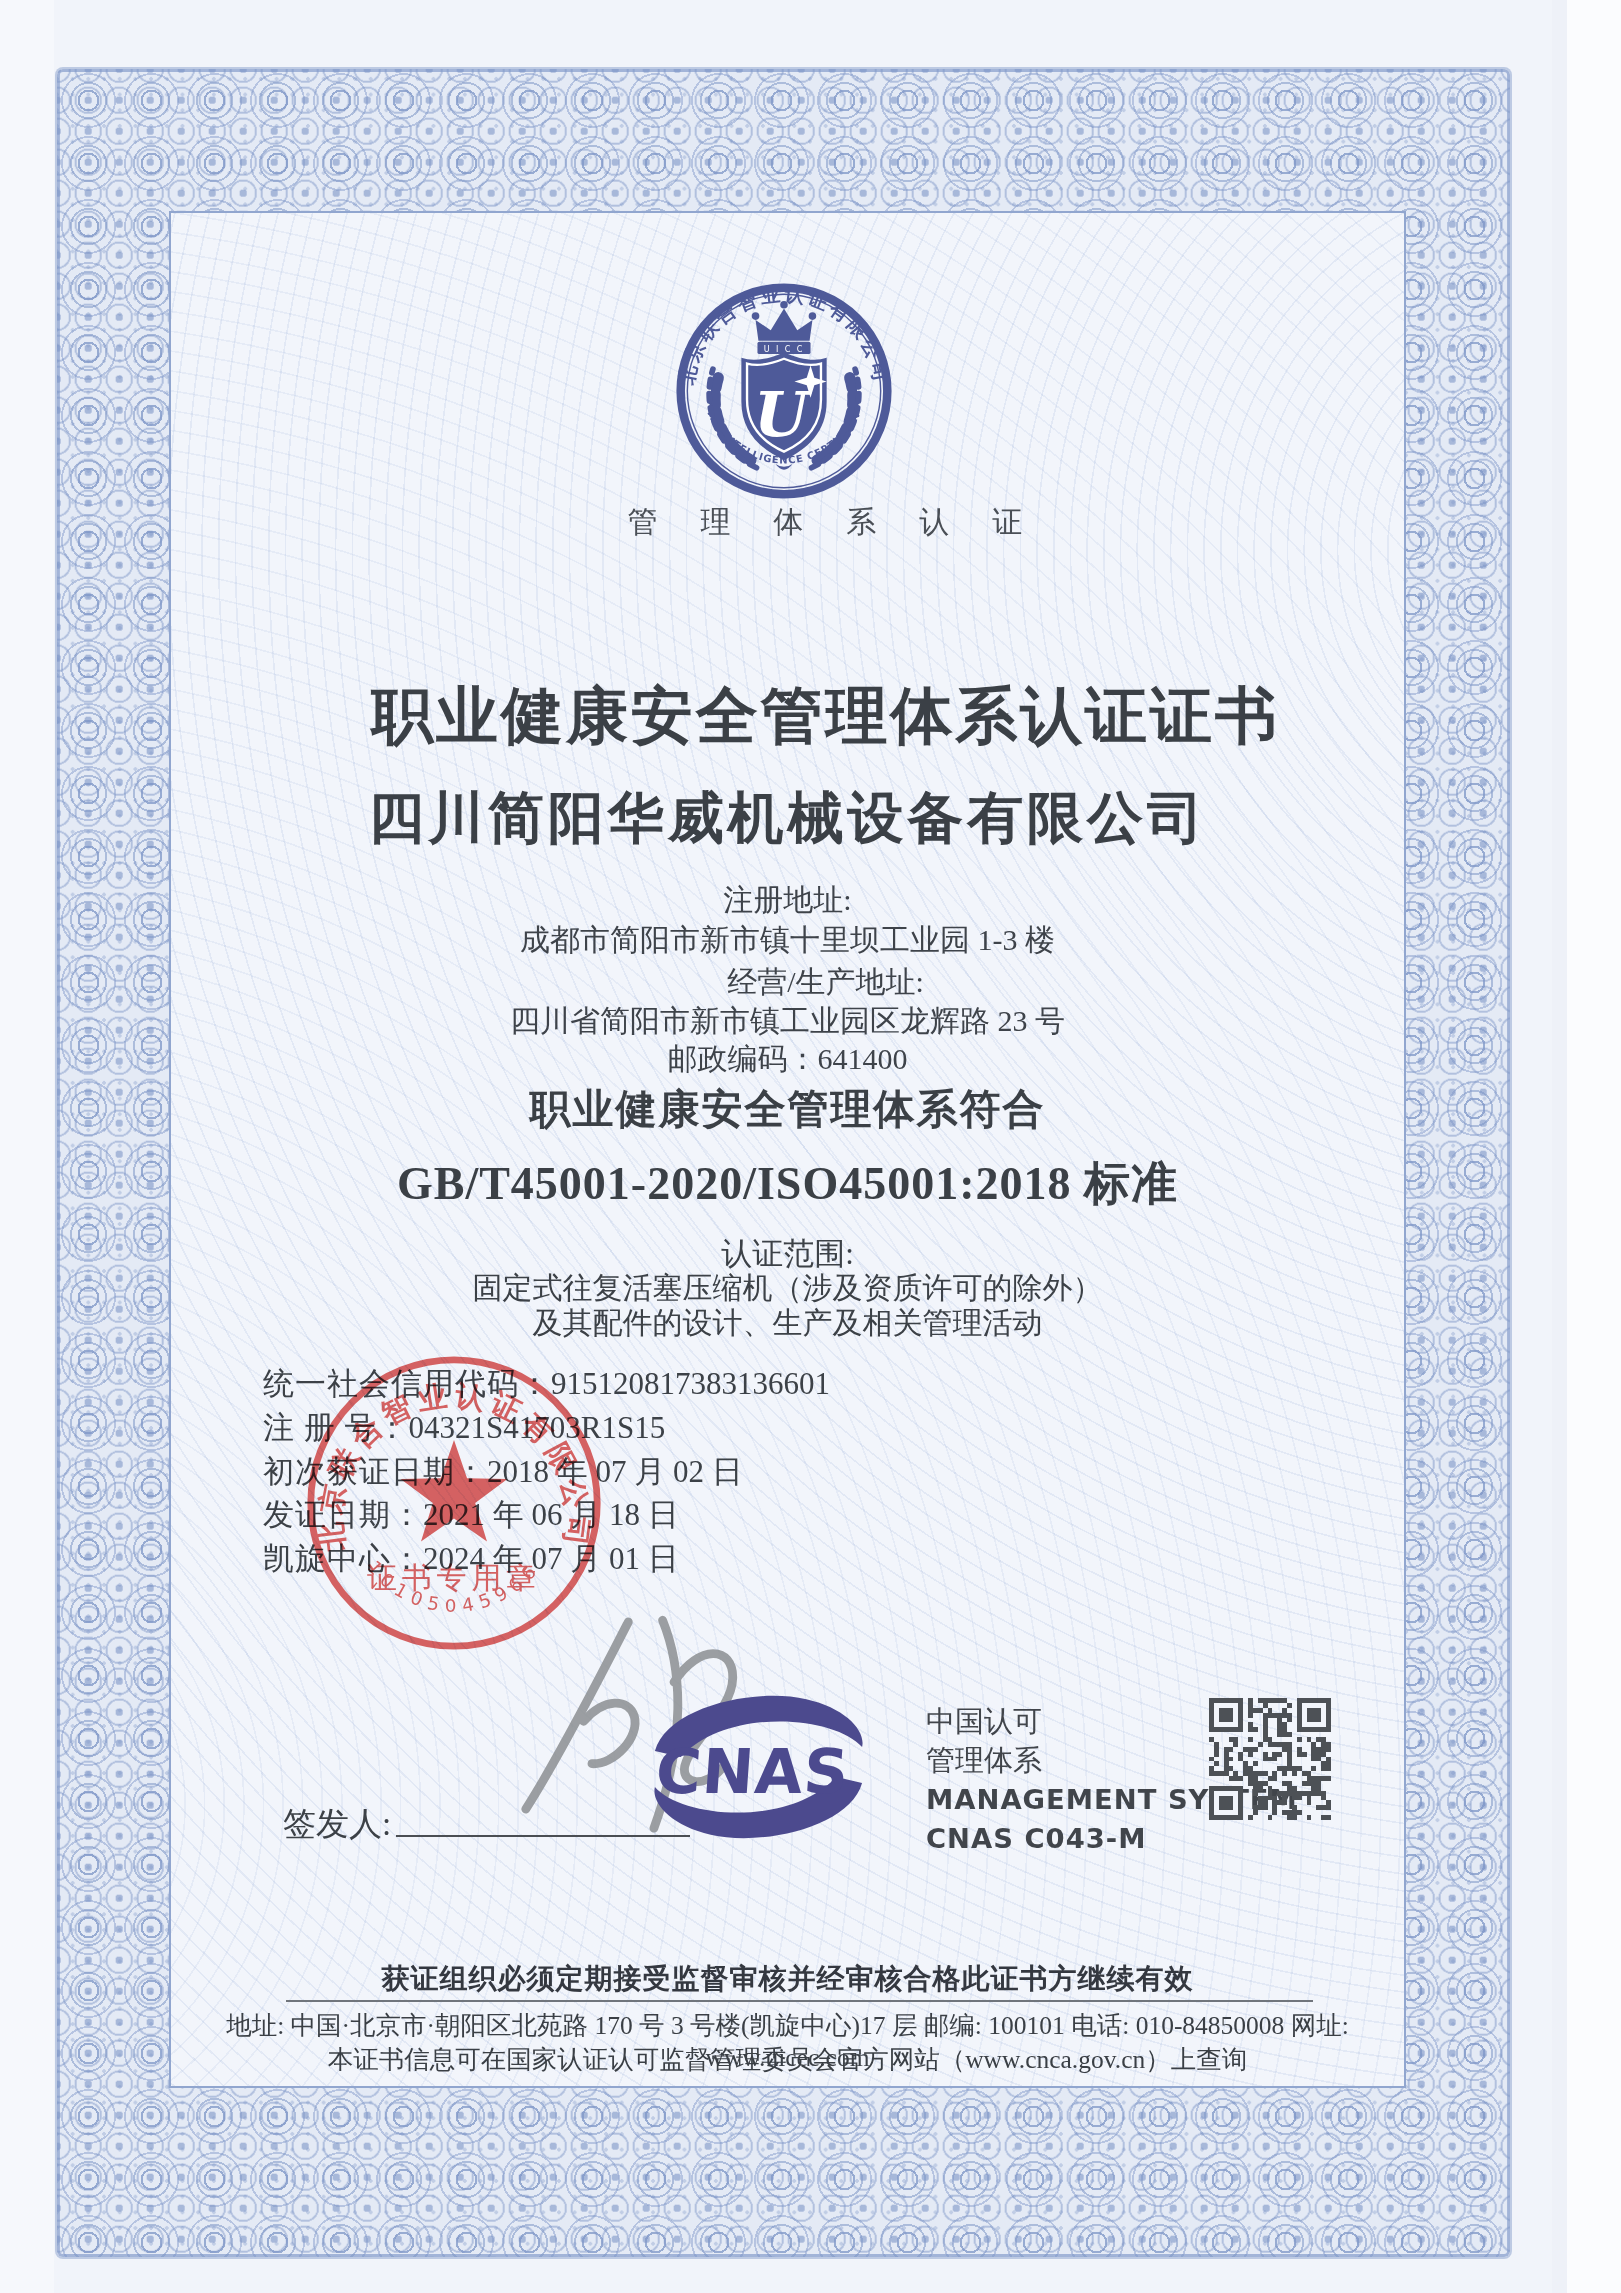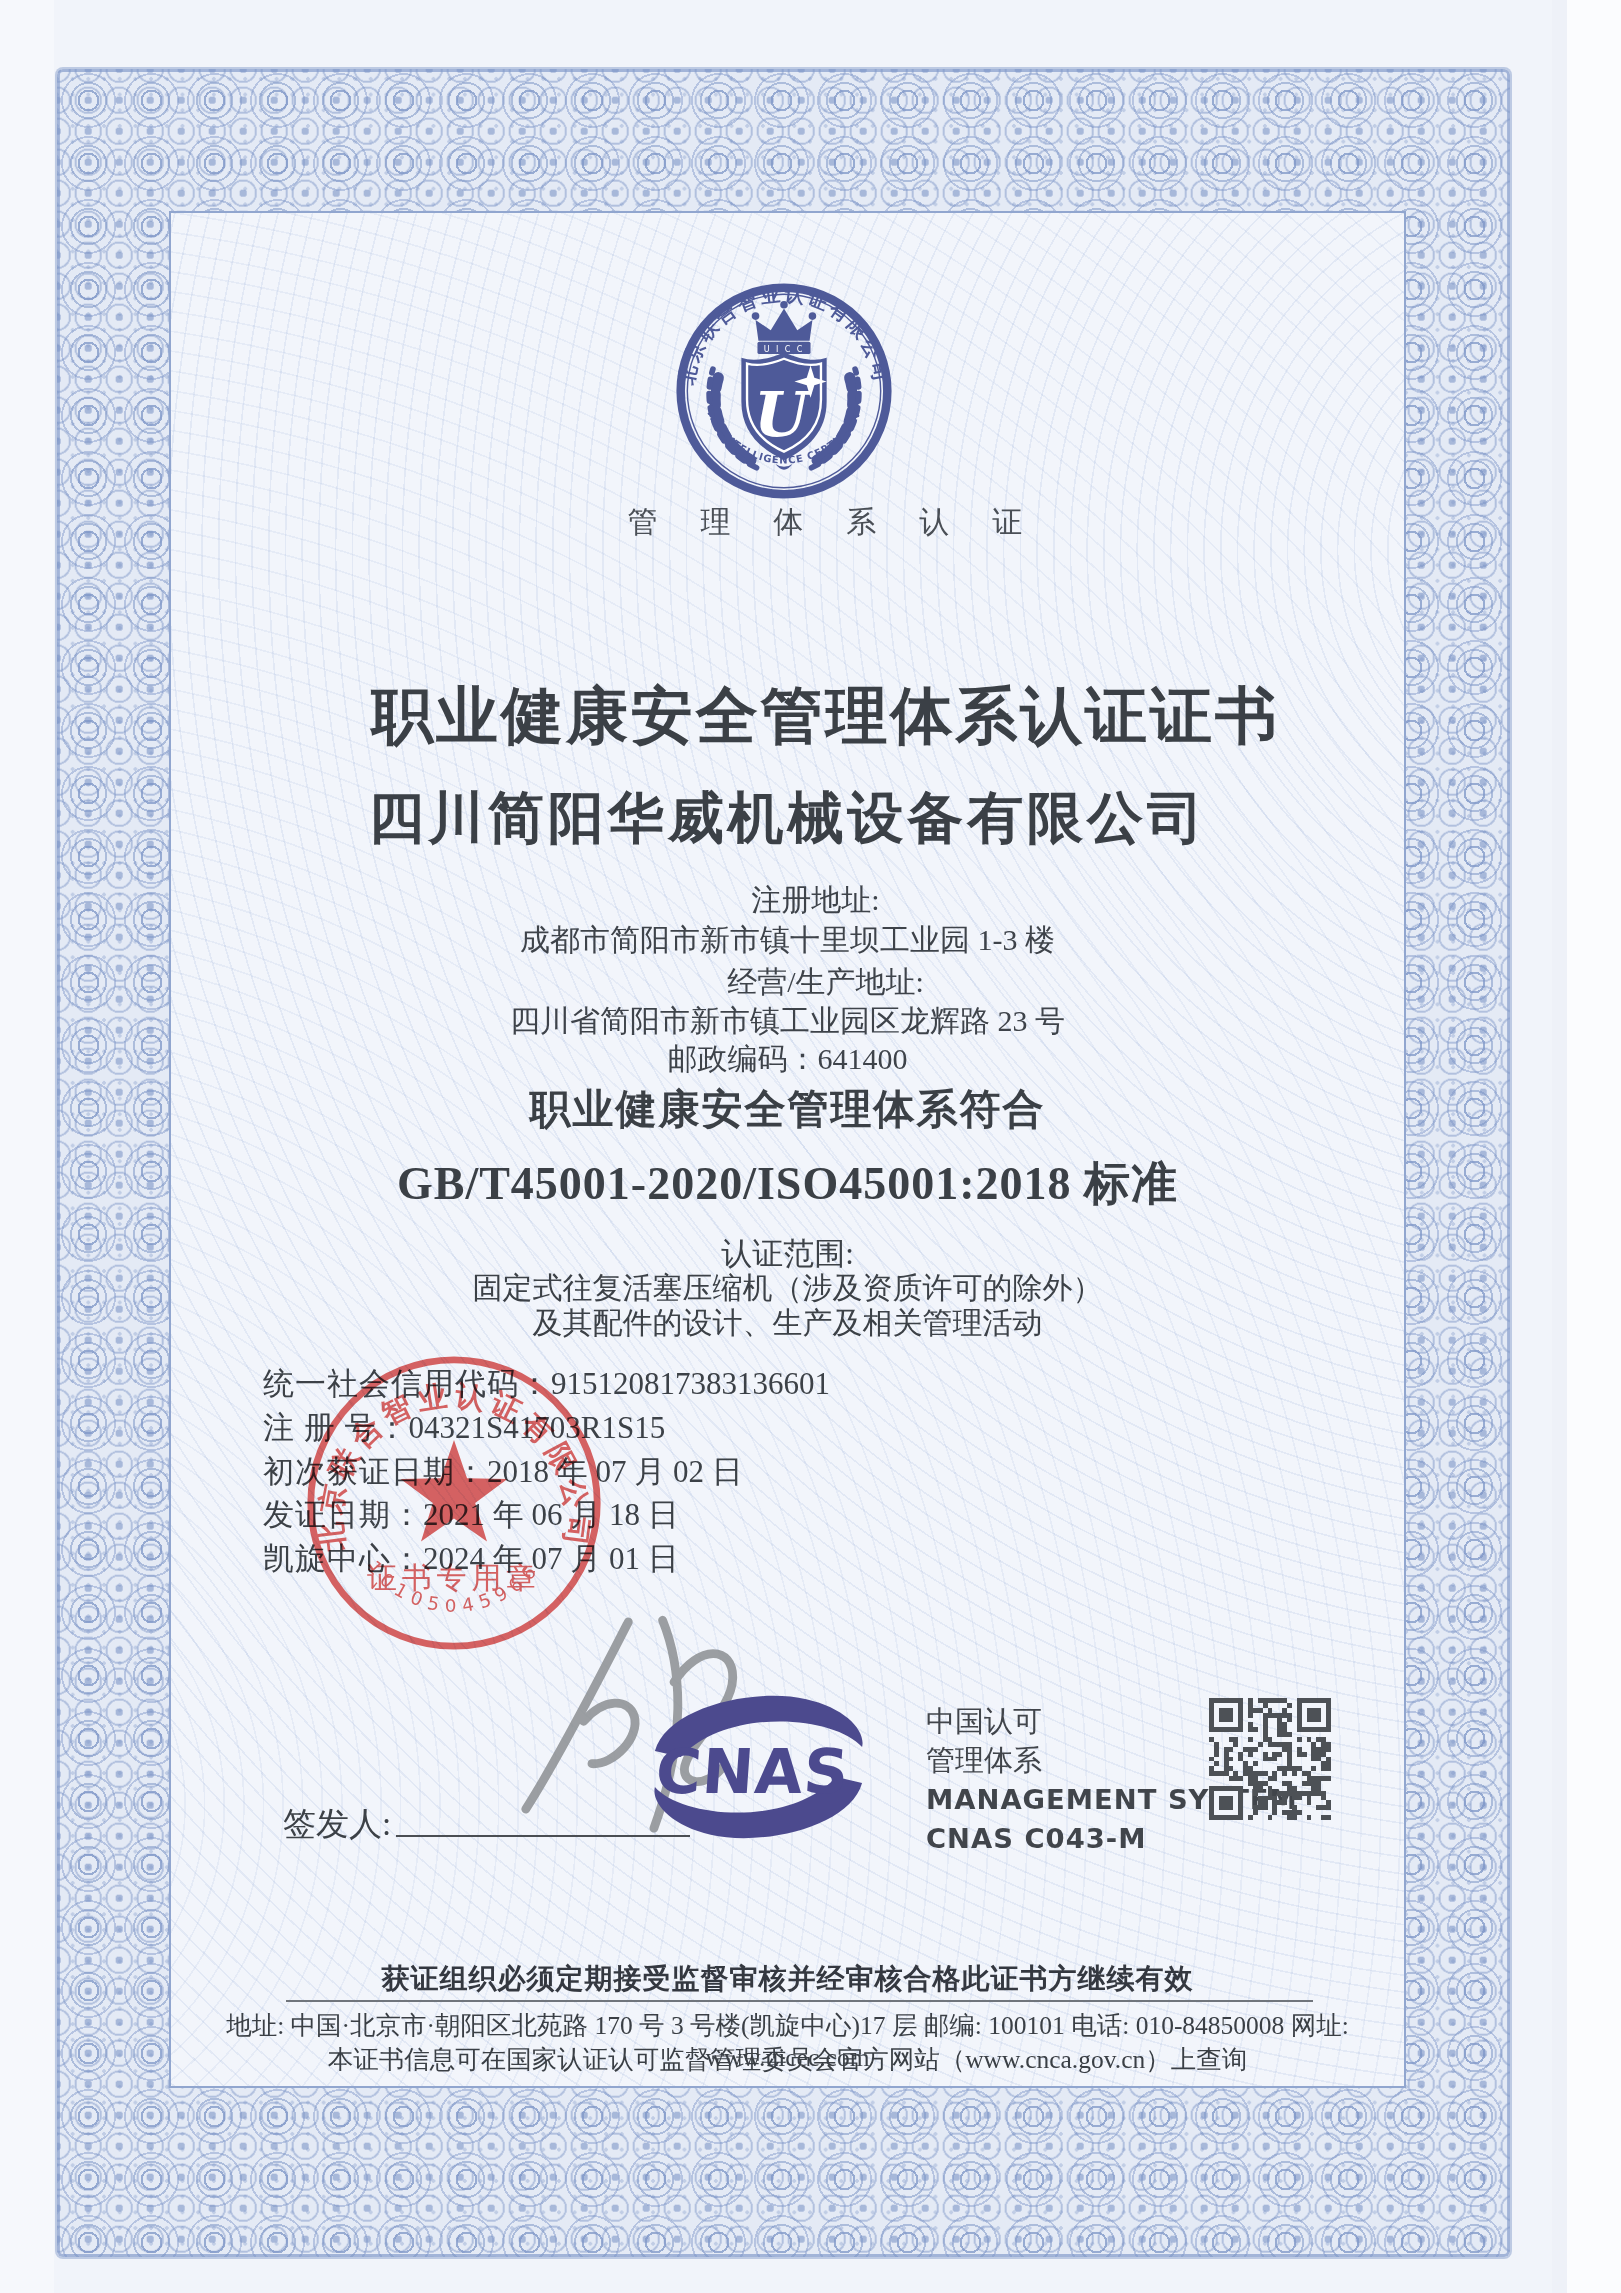--- a/index.html
+++ b/index.html
@@ -40,21 +40,21 @@
   .centered{position:absolute; left:169px; width:1237px; text-align:center;}
   
   .issuer-logo{position:absolute; left:675px; top:282px; width:218px; height:218px;}
   .tagline{top:502px; font-size:30px; letter-spacing:16.7px; padding-left:16.7px; color:#4a4f56;
     font-family:"DejaVu Sans","Liberation Sans",sans-serif;margin-left:29px;}
   
   .cert-title{top:674px; font-size:62px; font-weight:700; letter-spacing:2.9px; color:#3b4046;padding-left:38px;}
   .company-name{top:781px; font-size:56px; font-weight:700; letter-spacing:3.9px; color:#3b4046;
     font-family:"DejaVu Sans","Liberation Sans",sans-serif;}
   .addr-line{font-size:30px; line-height:40px; color:#3e434a;}
-  .a1{top:880px;margin-left:28px;} .a2{top:920px;} .a3{top:962px;margin-left:38px;} .a4{top:1001px;} .a5{top:1039px;}
+  .a1{top:880px;} .a2{top:920px;} .a3{top:962px;margin-left:38px;} .a4{top:1001px;} .a5{top:1039px;}
   .conformity{top:1082px; font-size:41px; font-weight:700; letter-spacing:2px;
     font-family:"DejaVu Sans","Liberation Sans",sans-serif; color:#3b4046;}
   .standard{top:1153px; font-size:46px; font-weight:700; letter-spacing:1px; color:#3b4046;}
   .scope-label{top:1233px; font-size:31px;}
   .scope1{top:1268px; font-size:30px;}
   .scope2{top:1303px; font-size:30px;}
   
   .info-block{position:absolute; left:263px; top:1367px;}
   .info-line{font-size:31px; line-height:33px; margin-bottom:10.8px; color:#3c4147; white-space:nowrap;}
   .info-line .lbl{letter-spacing:1px;}

